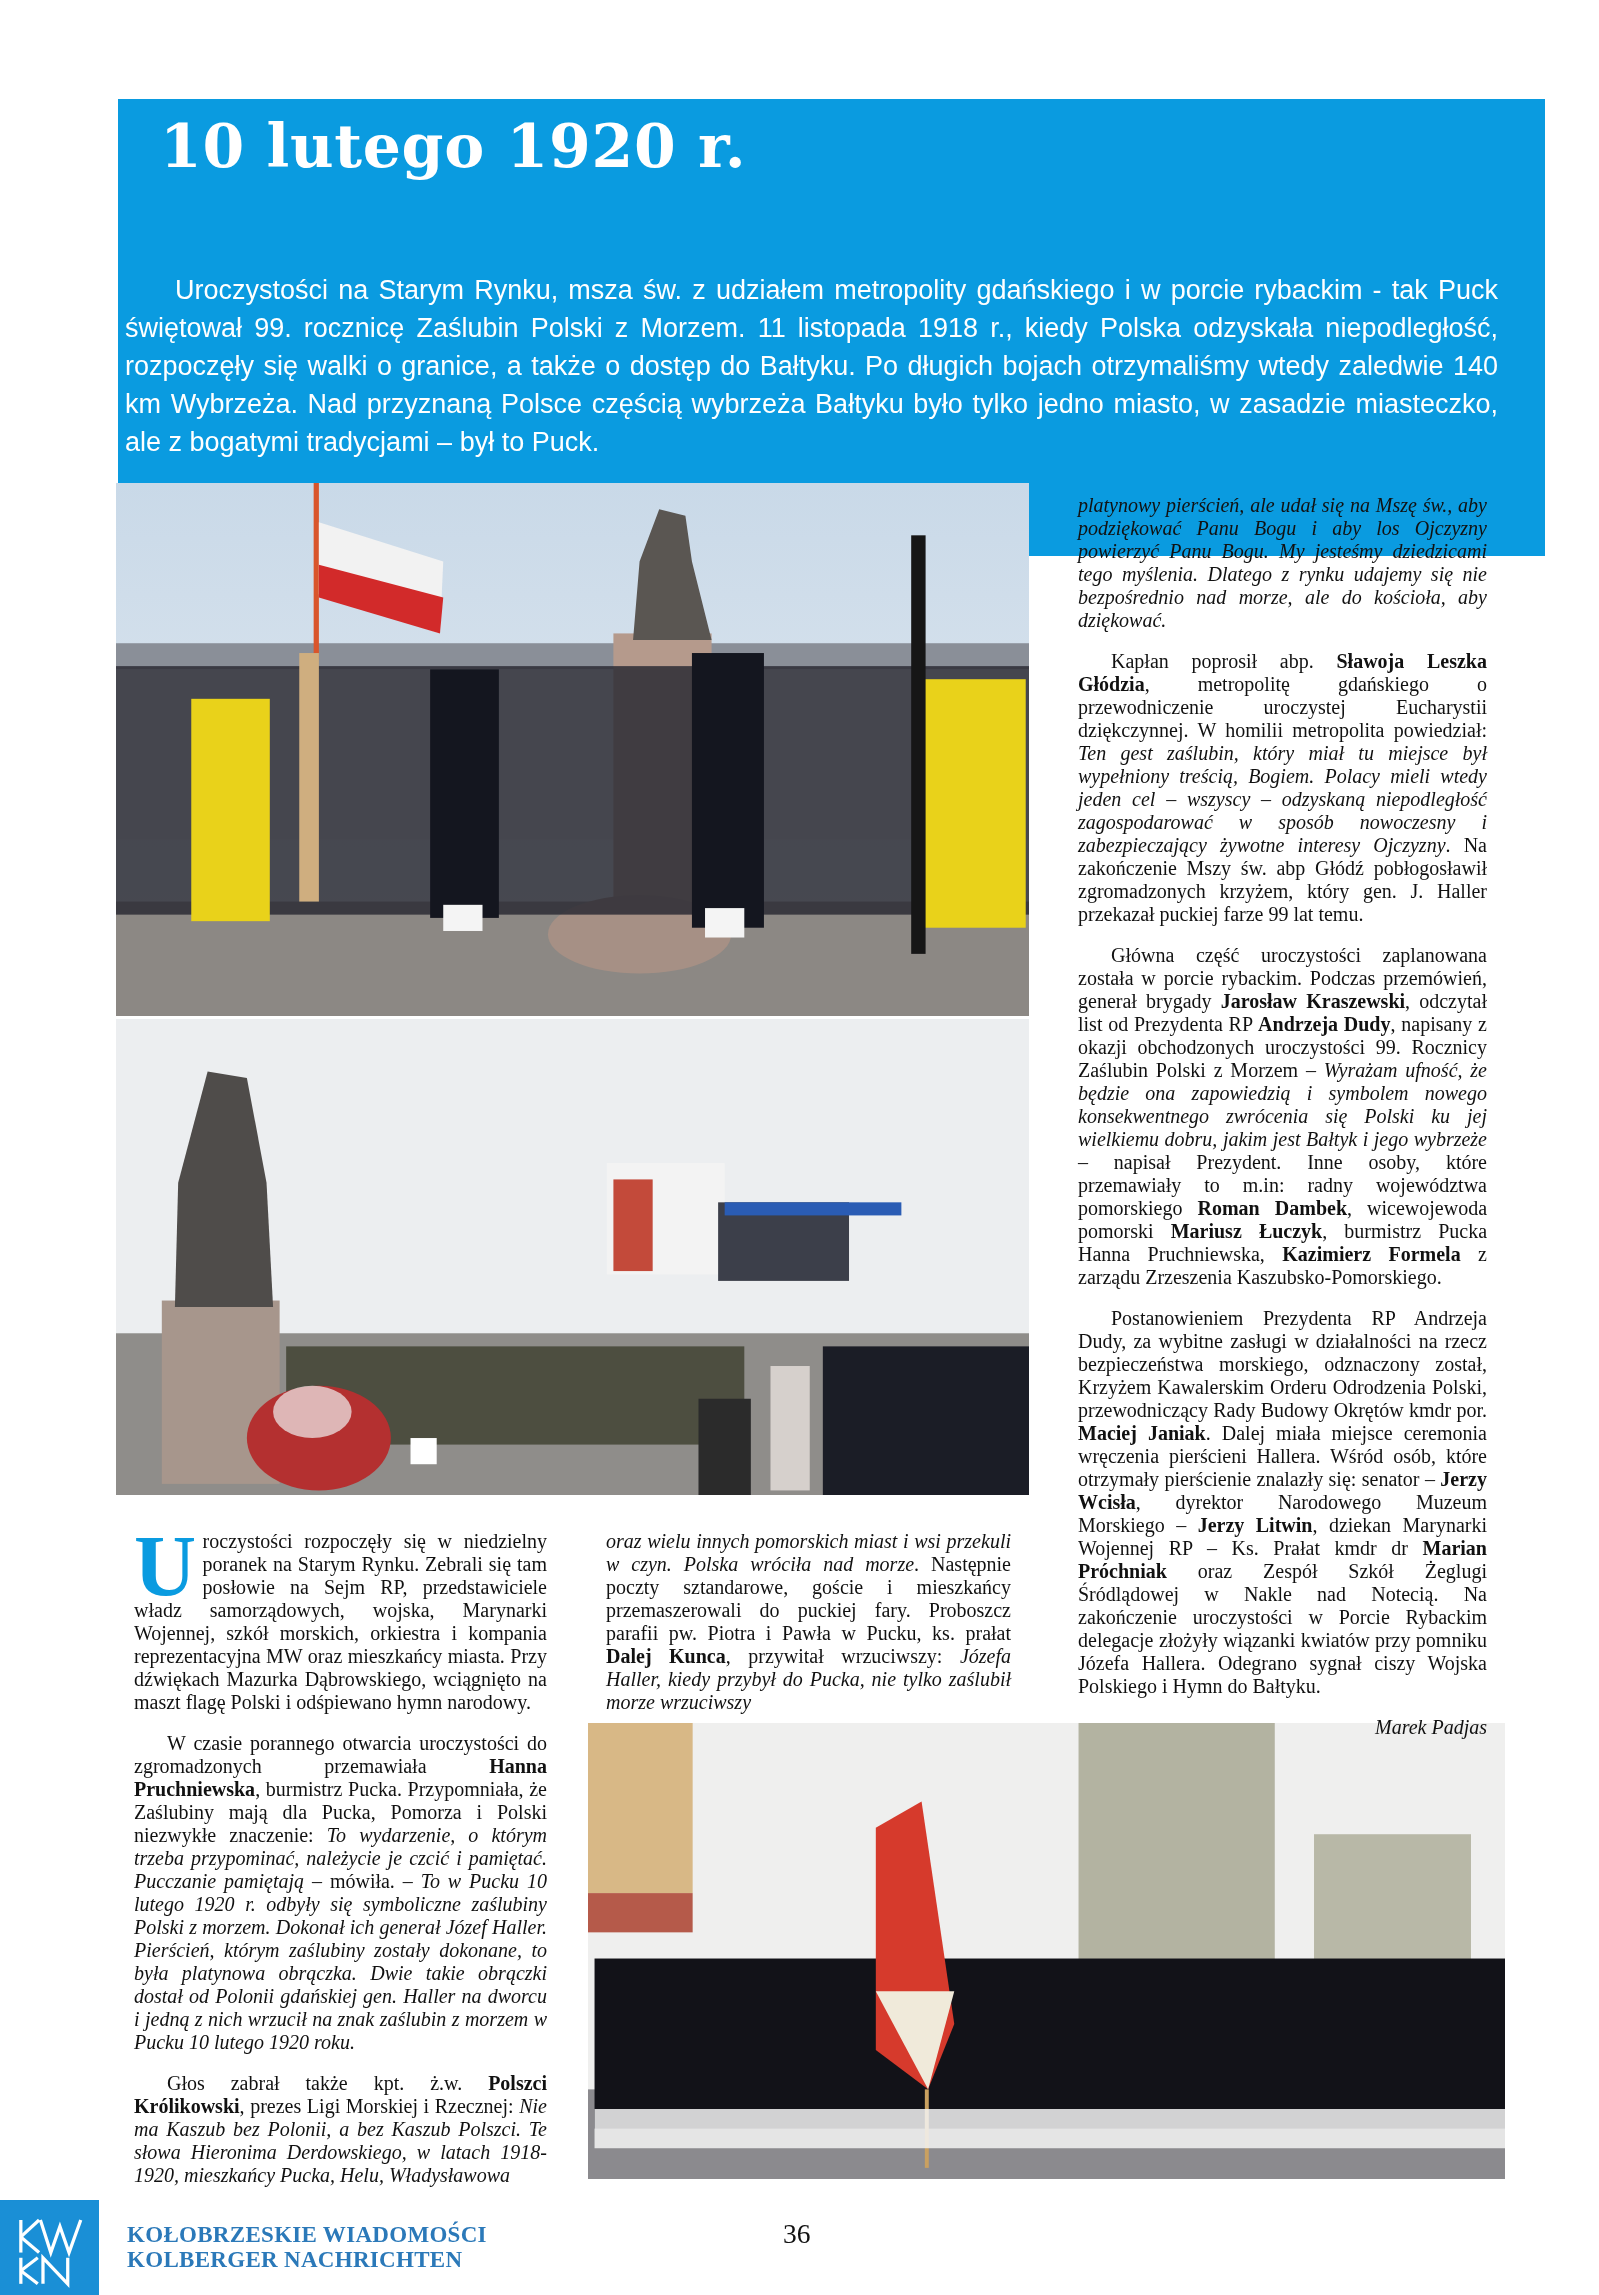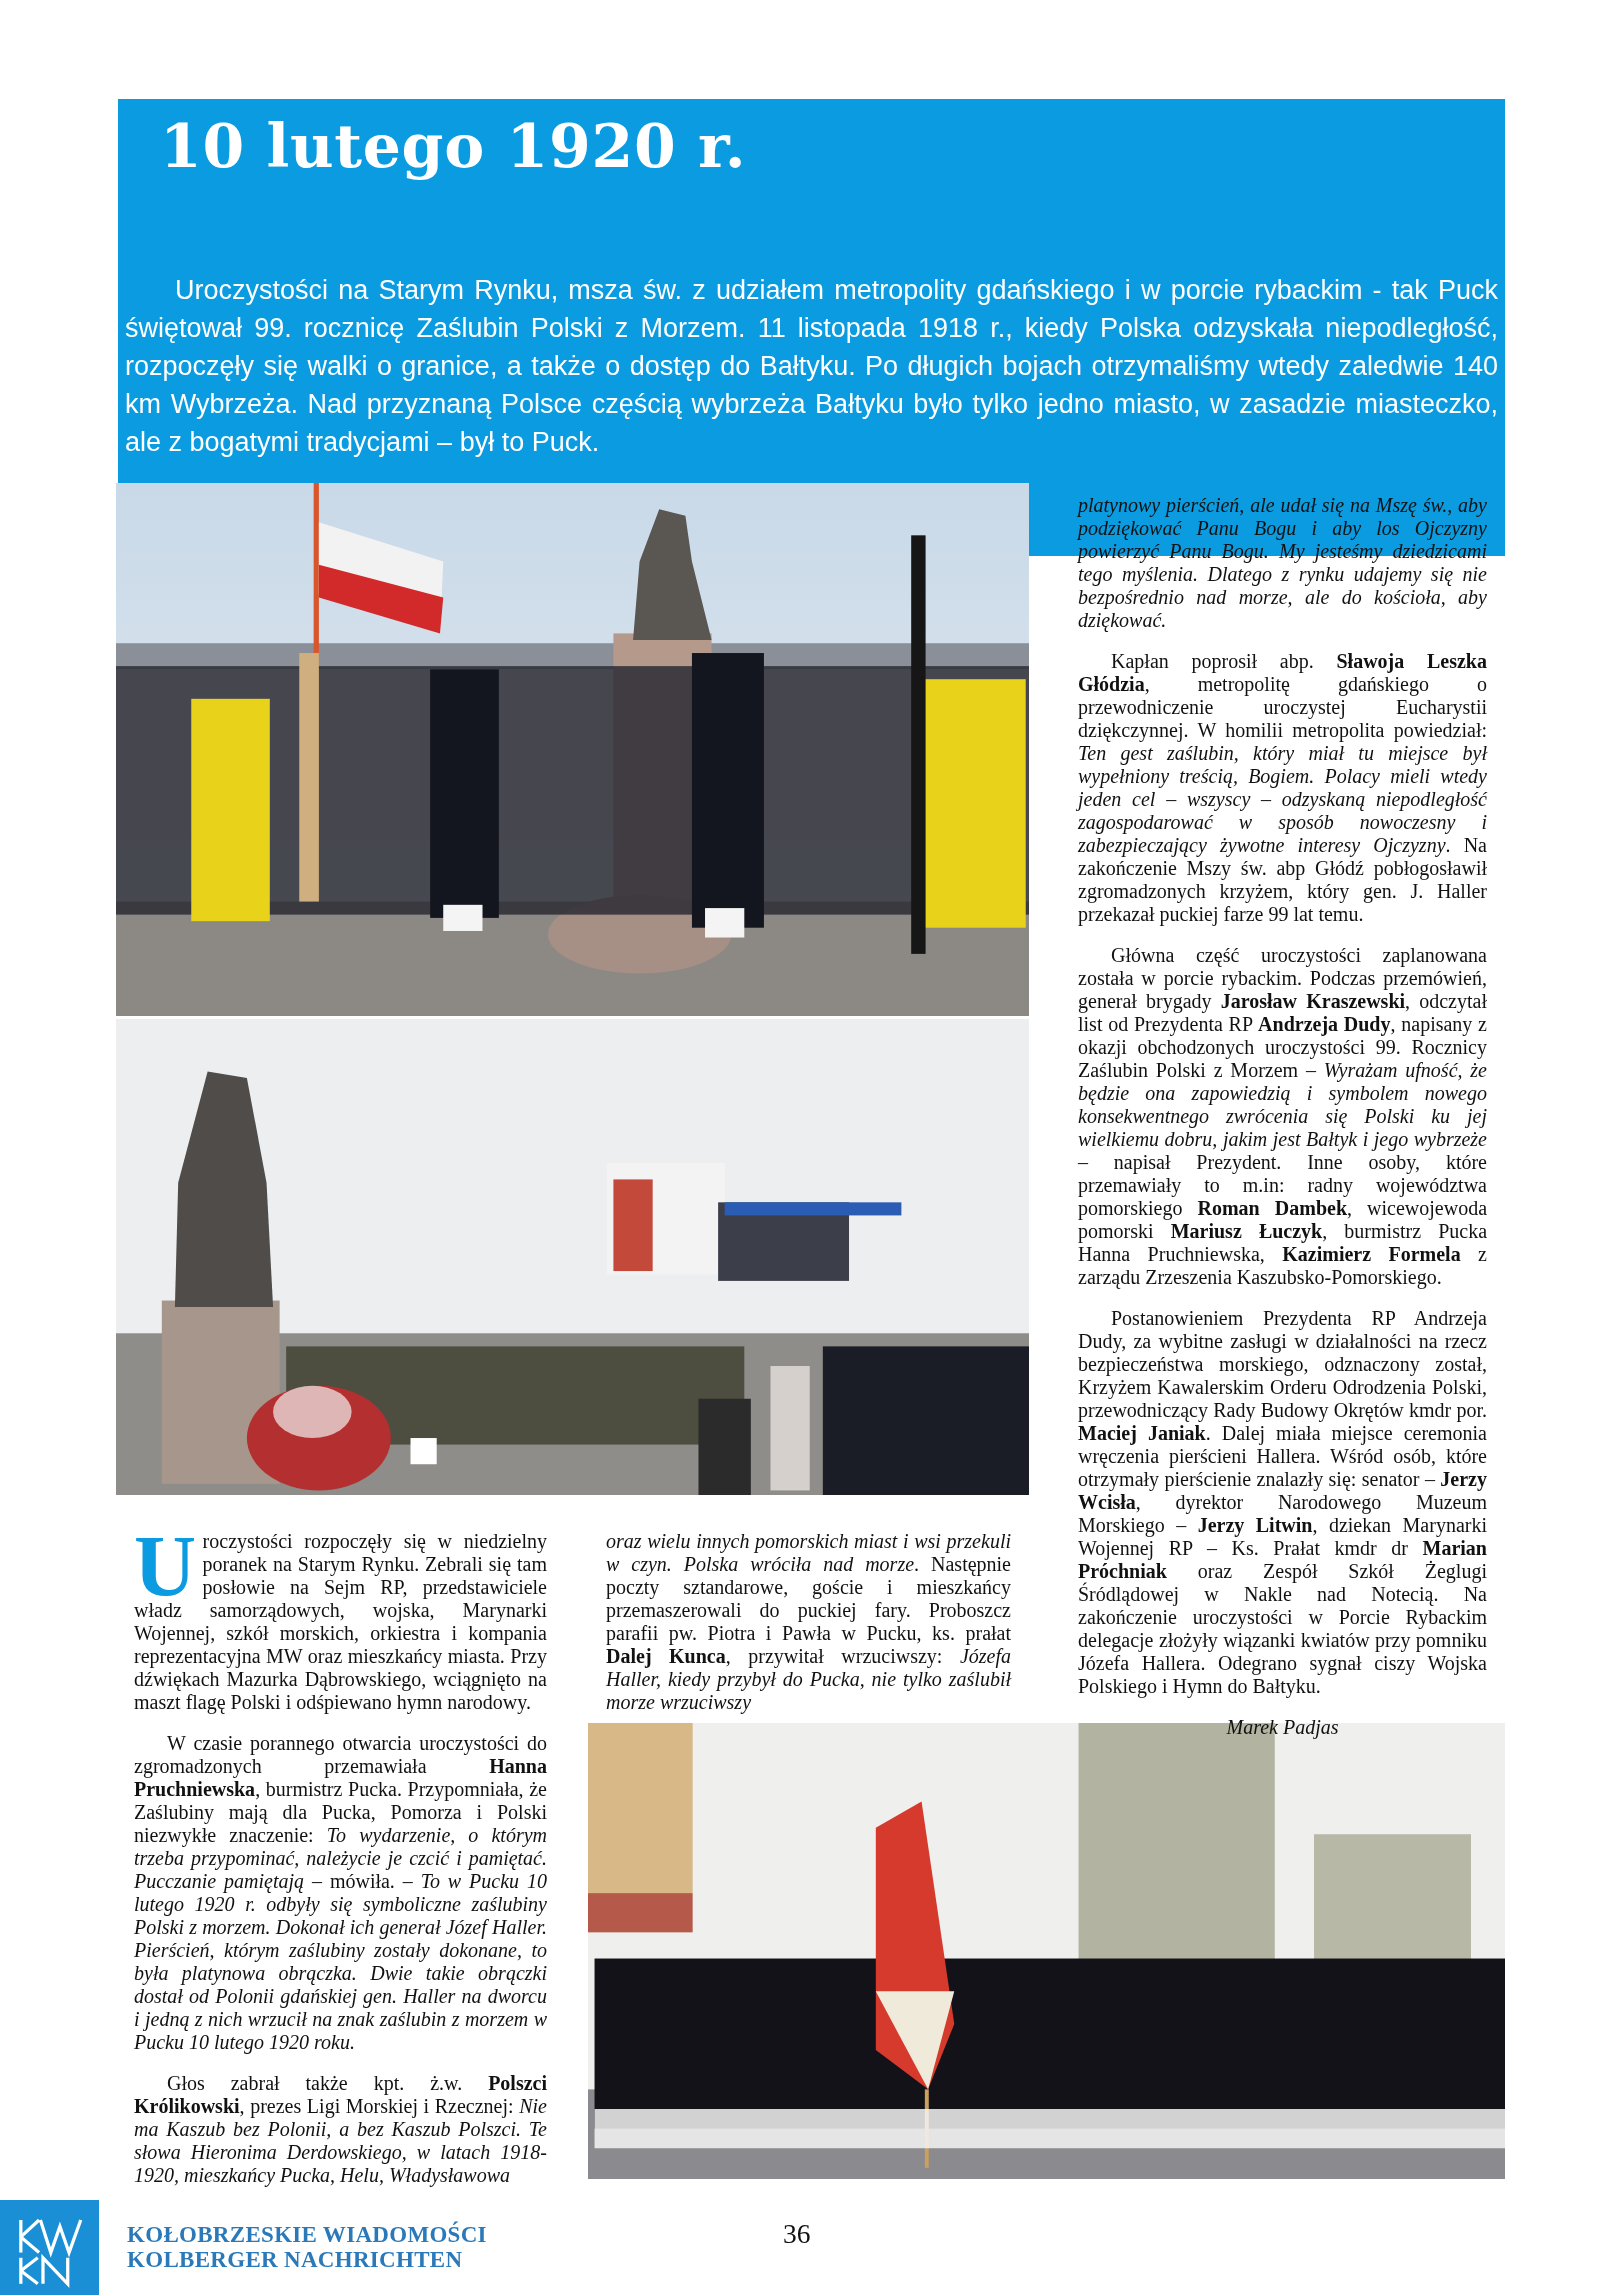--- a/index.html
+++ b/index.html
@@ -1,40 +1,40 @@
 <!DOCTYPE html>
 <html style="font-size:10.5px"><head>
 <meta charset="utf-8">
 <style>
   html, body { margin:0; padding:0; background:#ffffff; }
   body { width:1600px; height:2295px; position:relative; overflow:hidden;
          font-family:"Liberation Serif", "DejaVu Serif", serif; color:#111; }
 
   .header { position:absolute; left:118px; top:99px; width:1387px; height:457px;
-            background:#0a9be0; color:#fff; overflow:hidden; }
+            background:#0a9be0; color:#fff; overflow:hidden;padding-left:40px; }
   .title1, .title2 { position:absolute; font-family:"DejaVu Serif", serif; font-weight:bold;
                      color:#fff; font-size:60px; line-height:1; letter-spacing:0.7px; white-space:nowrap; }
   .title1 { left:42px; top:17px; }
   .title2 { left:29px; top:92px; }
   .lead { position:absolute; left:0; top:165px; width:1387px;
           font-family:"Liberation Sans", sans-serif; font-size:27px; line-height:38px;
           color:#fff; text-align:justify; }
   .lead p { margin:7px; text-indent:50px; }
 
   .photo { position:absolute; overflow:hidden; }
   .photo svg { display:block; width:100%; height:100%; }
 
   .col { position:absolute; font-size:20px; line-height:23px; text-align:justify; hyphens:manual; }
   .col p { margin:18px; text-indent:33px; }
   .col p.noindent { text-indent:0; }
   .col i { font-style:italic; }
   .col b { font-weight:bold; }
   .dropcap { float:left; font-size:86px; line-height:65px; color:#0a9be0; font-weight:bold;
              margin:3.9px 6.5px -3.9px 0; font-family:"Liberation Serif", serif; }
-  .author { text-align:center; font-style:italic; text-indent:0 !important; }
+  .author { text-align:right; font-style:italic; text-indent:0 !important; }
 
   .footer-logo { position:absolute; left:0; top:2200px; width:99px; height:96px; background:#1a8fd6; }
   .footer-logo svg { width:100%; height:100%; display:block; }
   .footer-brand { position:absolute; left:127px; top:2222px; color:#2b79b9; font-weight:bold;
                   font-family:"Liberation Serif", serif; font-size:23px; line-height:25px; letter-spacing:0.3px; }
   .page-number { position:absolute; left:783px; top:2218px; font-size:27.5px; }
 </style>
 </head>
 <body>
 

